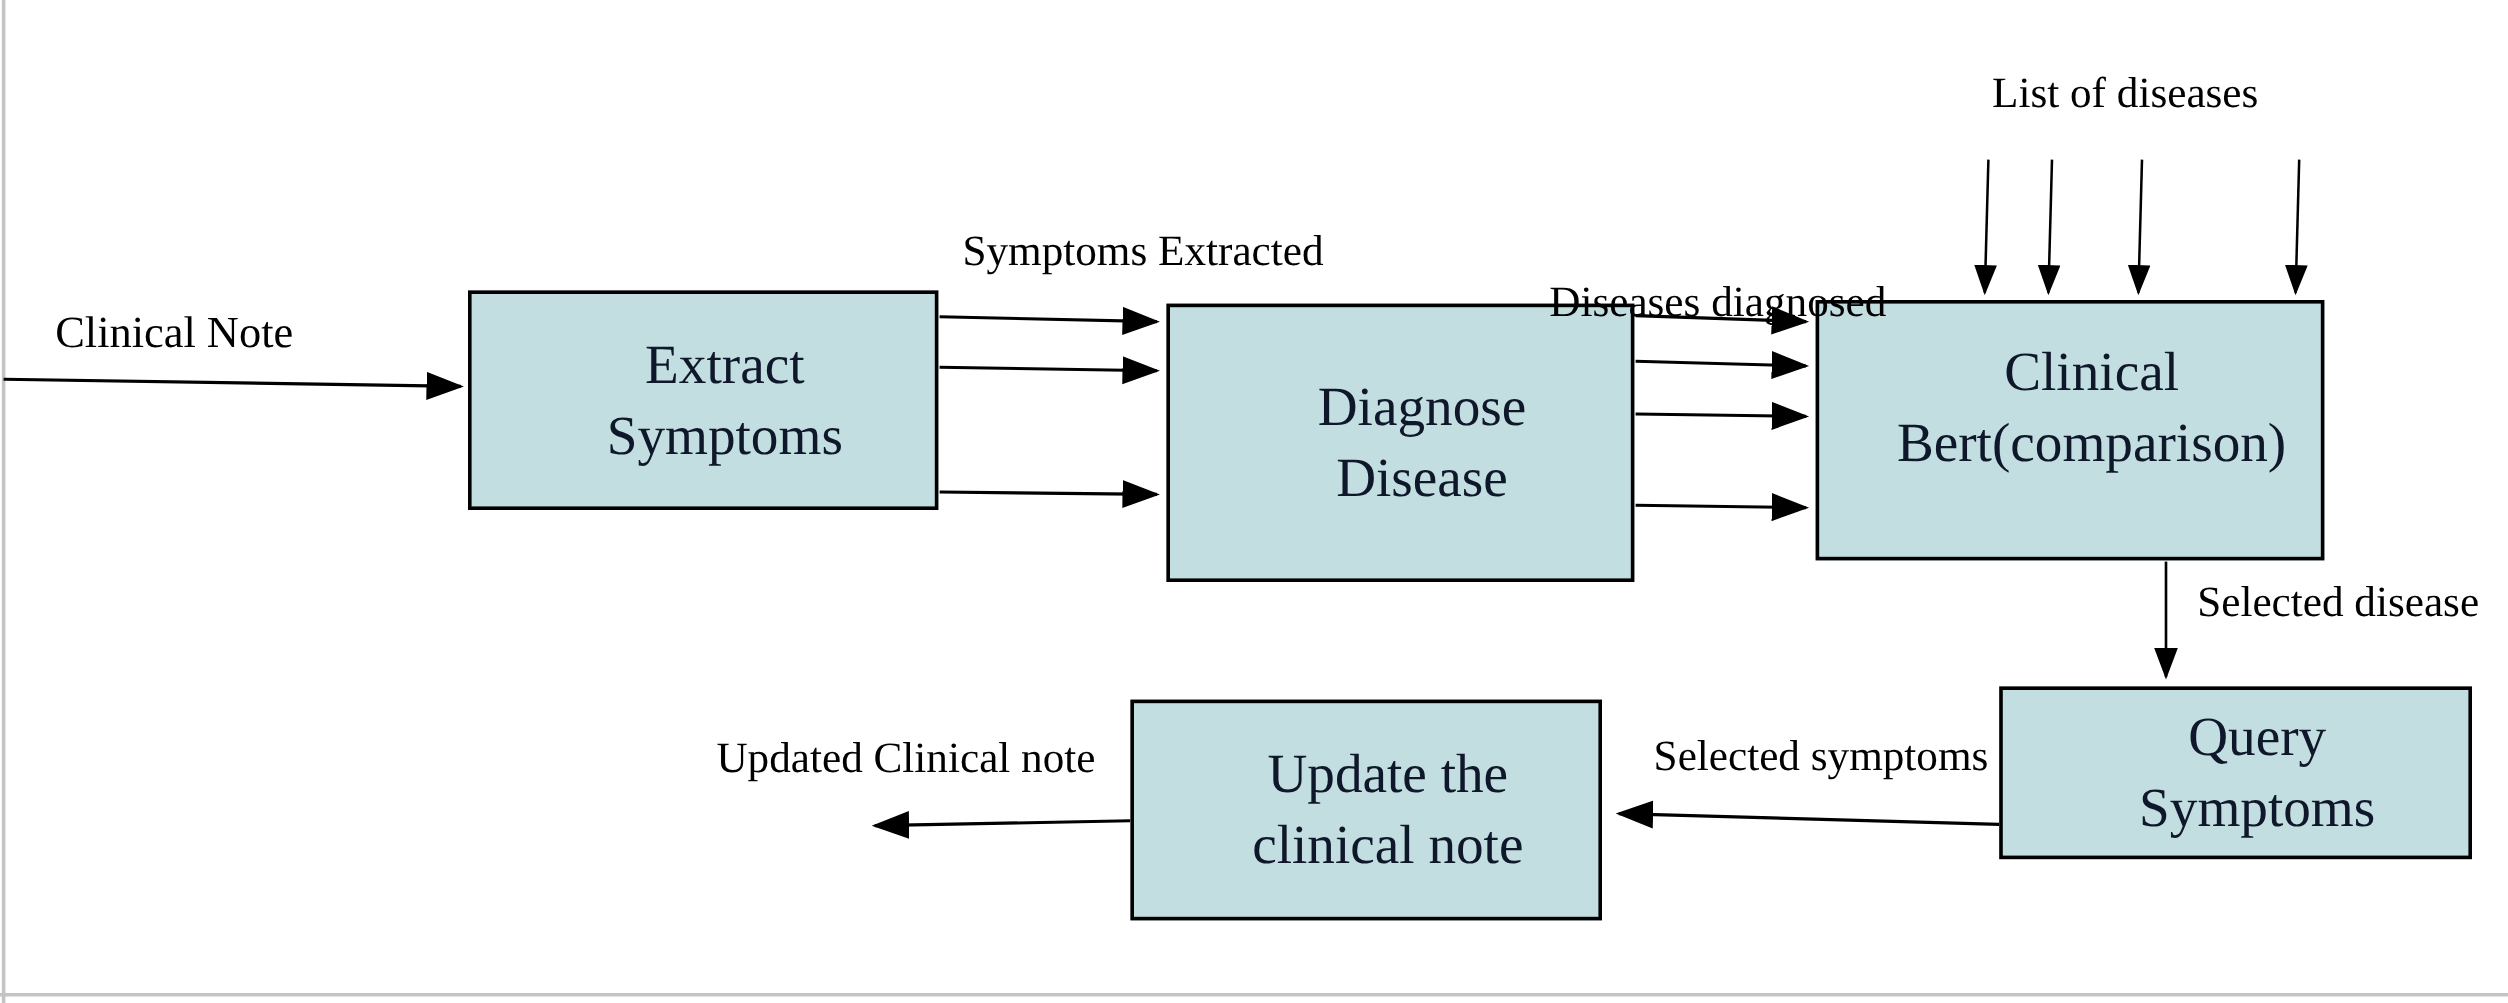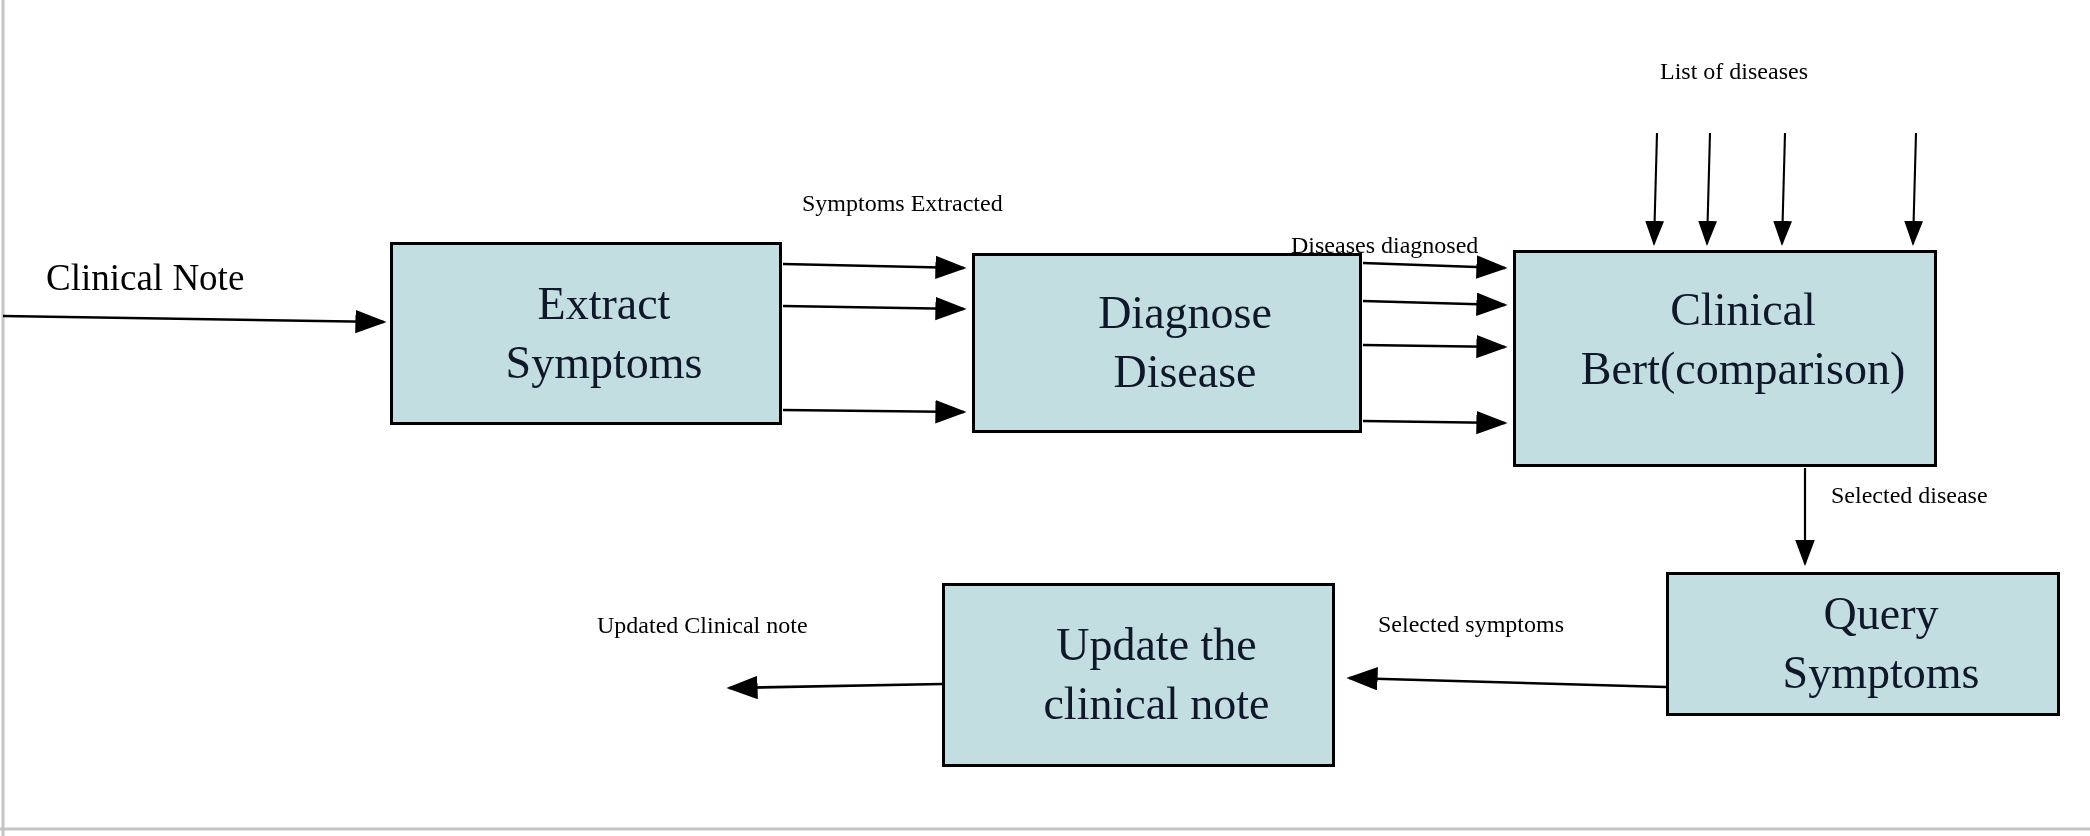--- a/index.html
+++ b/index.html
@@ -15,27 +15,27 @@
     position:absolute;
     background:var(--node-fill,#c3dee0);
     border:3px solid var(--node-border,#000000);
     box-sizing:border-box;
     display:flex; align-items:center; justify-content:center;
     text-align:center;
     white-space:pre-line;
     font-size:46px; line-height:1.28; color:#0f172a;padding-left:36px;
   }
   #node-extract  { left:390px;  top:242px; width:392px; height:183px; }
-  #node-diagnose { left:972px;  top:253px; width:390px; height:180px; }
+  #node-diagnose { left:972px;  top:253px; width:390px; height:232px; }
   #node-bert     { left:1513px; top:250px; width:424px; height:217px; padding-bottom:38px; }
   #node-query    { left:1666px; top:572px; width:394px; height:144px; }
   #node-update   { left:942px;  top:583px; width:393px; height:184px; }
   .edge-label {
     position:absolute;
-    font-size:24px; line-height:1.1;
+    font-size:36px; line-height:1.1;
     color:#000; white-space:nowrap;
   }
   #lbl-clinical-note      { left:46px;   top:258px; font-size:37px; }
   #lbl-symptoms-extracted { left:770px;  top:190px;margin-left:32px; }
   #lbl-diseases-diagnosed { left:1291px; top:198px;margin-top:34px; }
   #lbl-list-of-diseases   { left:1660px; top:58px;  }
   #lbl-selected-disease   { left:1831px; top:482px; }
   #lbl-selected-symptoms  { left:1378px; top:611px; }
   #lbl-updated-note       { left:597px;  top:612px; }
 </style>

